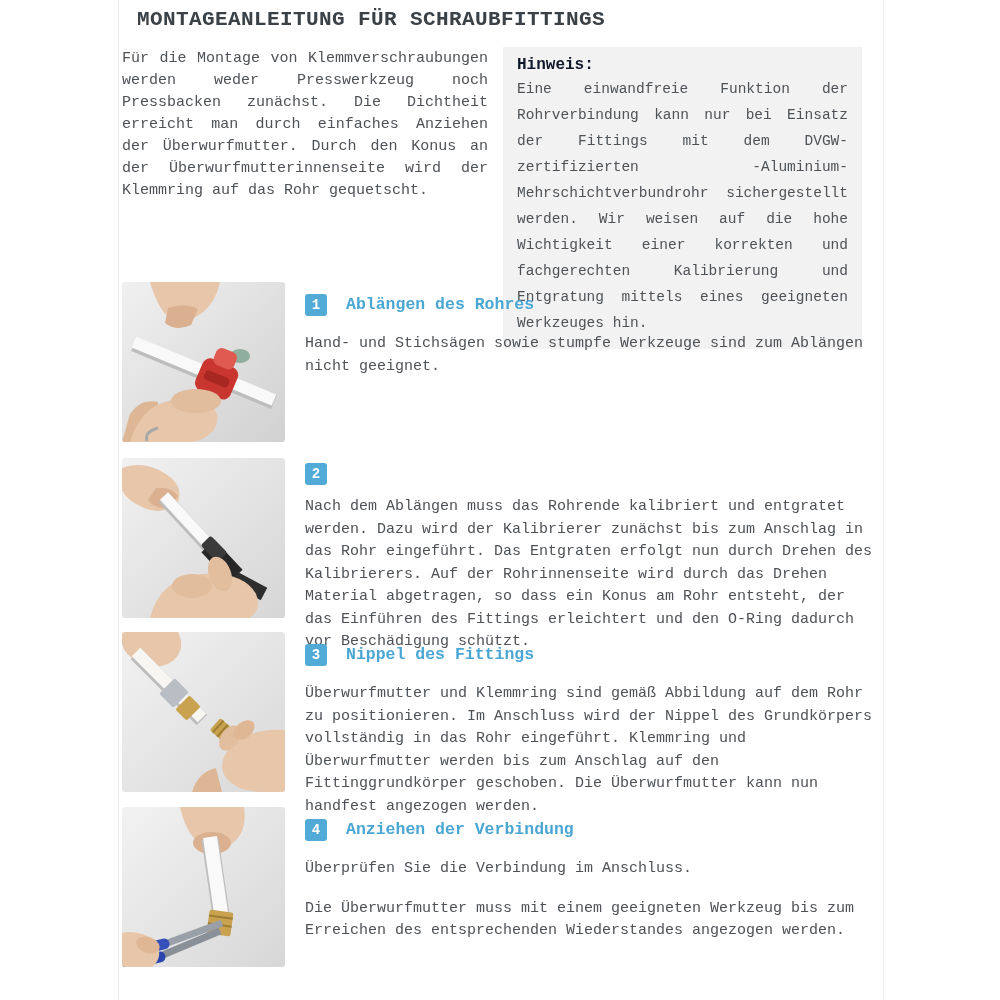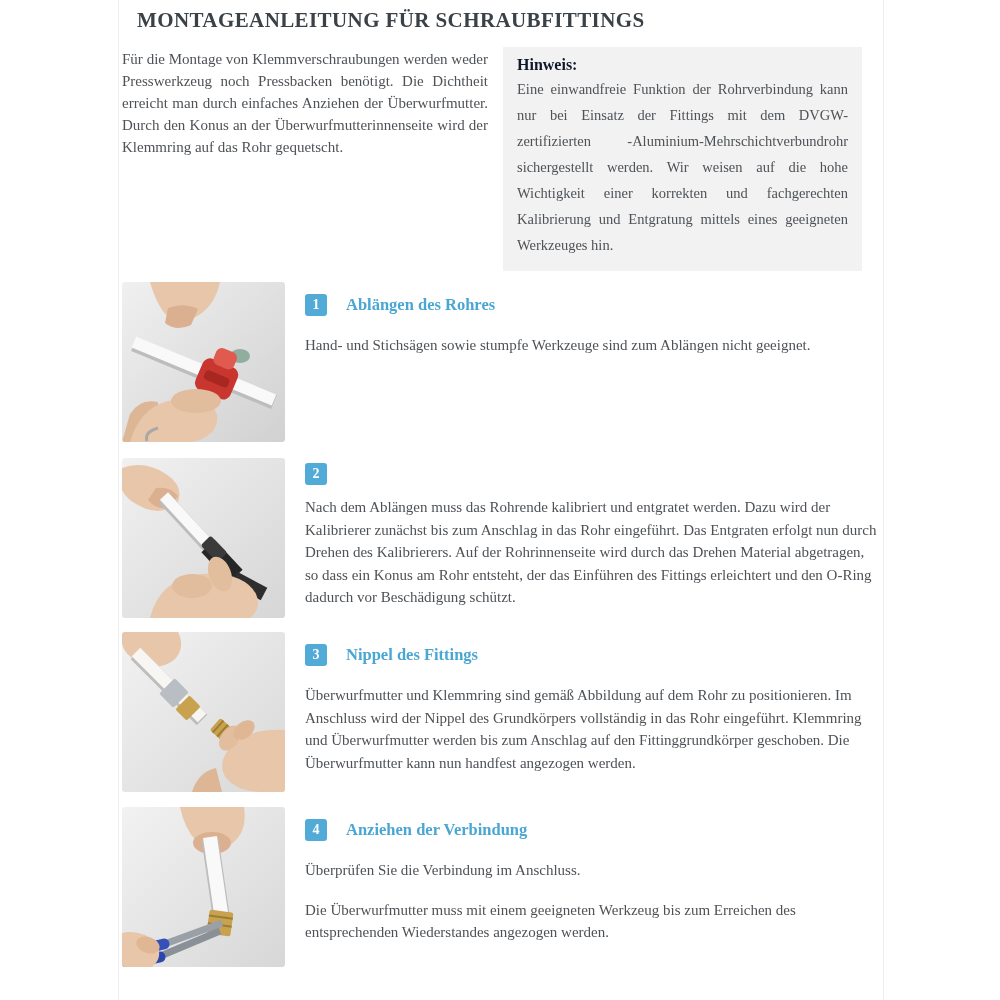--- a/index.html
+++ b/index.html
@@ -1,19 +1,19 @@
 <!DOCTYPE html>
 <html><head>
 <meta charset="utf-8">
 <style>
   * { box-sizing: border-box; }
   html,body { margin:0; padding:0; background:#ffffff; }
   .page {
     position:relative; width:1000px; height:1000px; background:#ffffff;
-    font-family:Liberation Serif, serif; overflow:hidden;
+    font-family:Liberation Mono, monospace; overflow:hidden;
   }
   .edge-line { position:absolute; top:0; bottom:0; width:1px; background:#ededed; }
   .edge-line.left { left:118px; }
   .edge-line.right { left:883px; }
 
   .page-title {
     position:absolute; left:137px; top:8px; margin:0;
     font-size:21px; font-weight:bold; letter-spacing:.4px; color:#3a4147;
   }
   .intro {
@@ -45,21 +45,21 @@
 </style>
 </head>
 <body>
 
 <div class="page">
   <div class="edge-line left"></div>
   <div class="edge-line right"></div>
 
   <h1 class="page-title">MONTAGEANLEITUNG FÜR SCHRAUBFITTINGS</h1>
 
-  <p class="intro">Für die Montage von Klemmverschraubungen werden weder Presswerkzeug noch Pressbacken benötigt. Die Dichtheit erreicht man durch einfaches Anziehen der Überwurfmutter. Durch den Konus an der Überwurfmutterinnenseite wird der Klemmring auf das Rohr gequetscht.</p>
+  <p class="intro">Für die Montage von Klemmverschraubungen werden weder Presswerkzeug noch Pressbacken zunächst. Die Dichtheit erreicht man durch einfaches Anziehen der Überwurfmutter. Durch den Konus an der Überwurfmutterinnenseite wird der Klemmring auf das Rohr gequetscht.</p>
 
   <div class="note-box">
     <p class="note-label">Hinweis:</p>
     <p class="note-text">Eine einwandfreie Funktion der Rohrverbindung kann nur bei Einsatz der Fittings mit dem DVGW-zertifizierten &nbsp;&nbsp;&nbsp;&nbsp;&nbsp;&nbsp;&nbsp;&nbsp;-Aluminium-Mehrschichtverbundrohr sichergestellt werden. Wir weisen auf die hohe Wichtigkeit einer korrekten und fachgerechten Kalibrierung und Entgratung mittels eines geeigneten Werkzeuges hin.</p>
   </div>
 
   <section class="step step-1">
     <figure class="photo">
       <svg width="163" height="160" viewBox="0 0 163 160">
         <defs>

